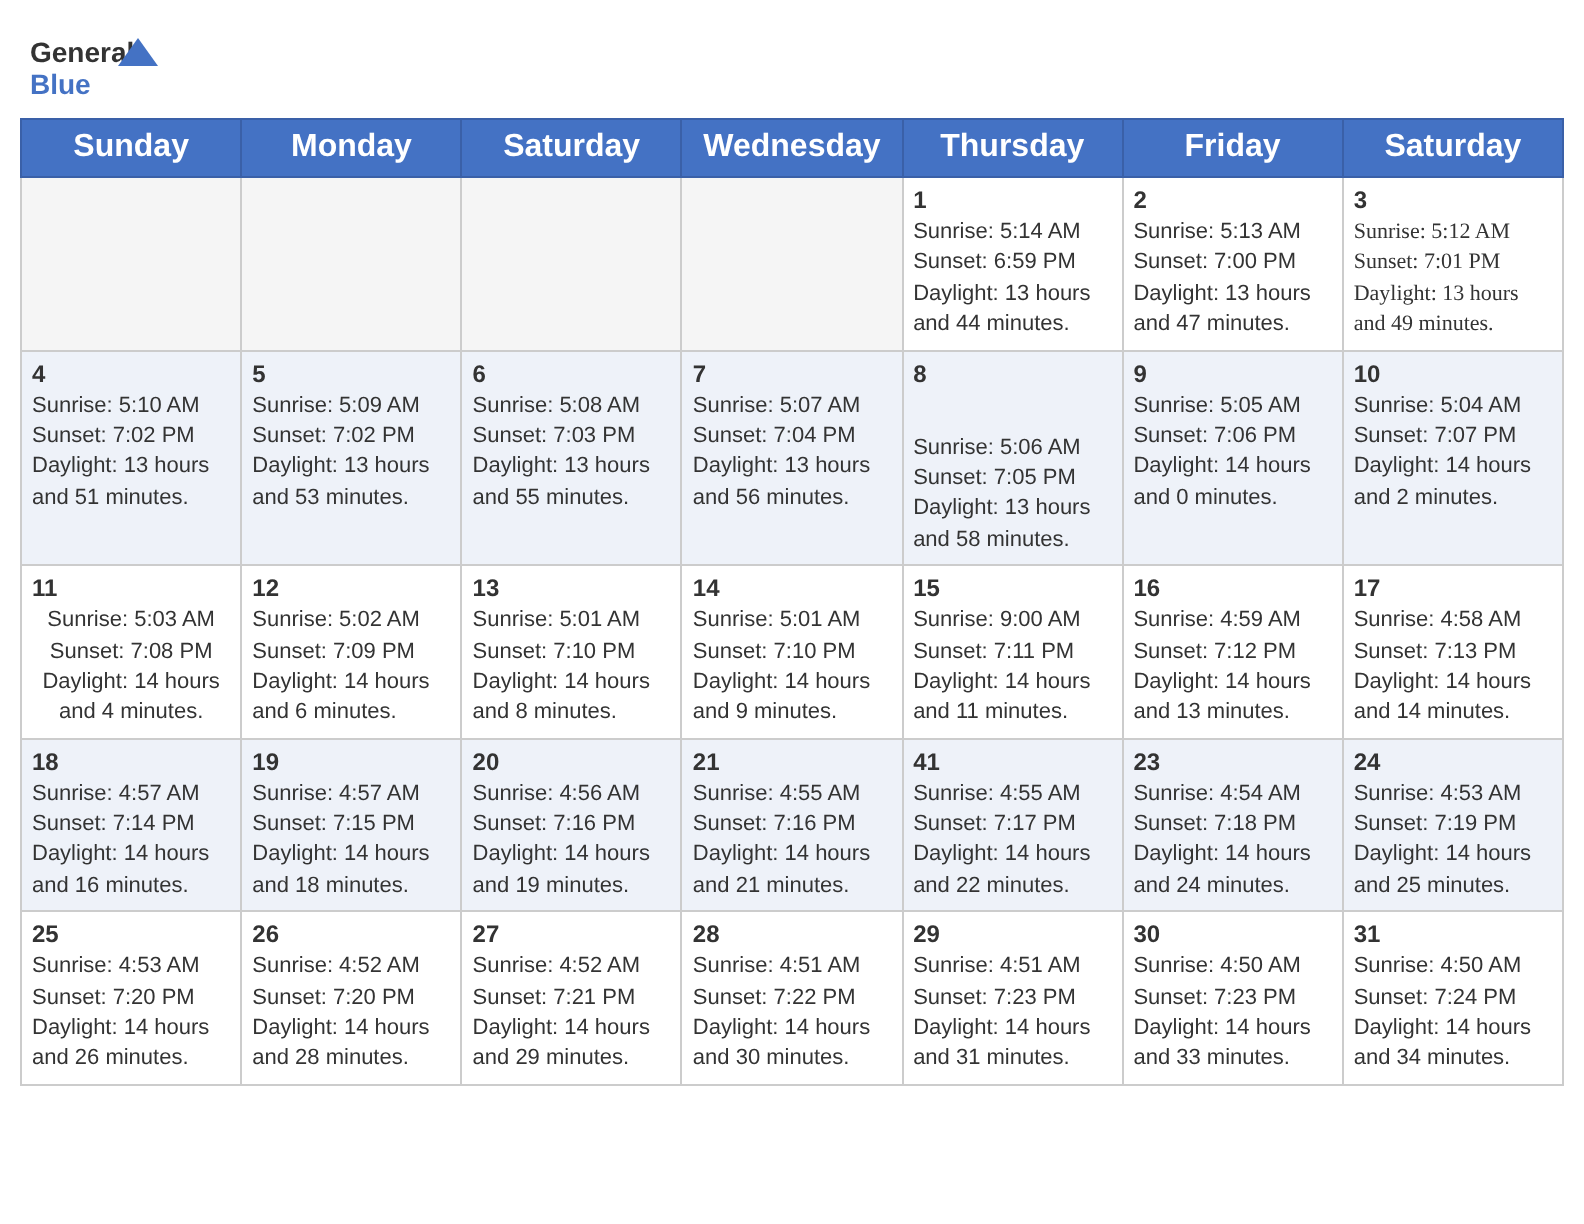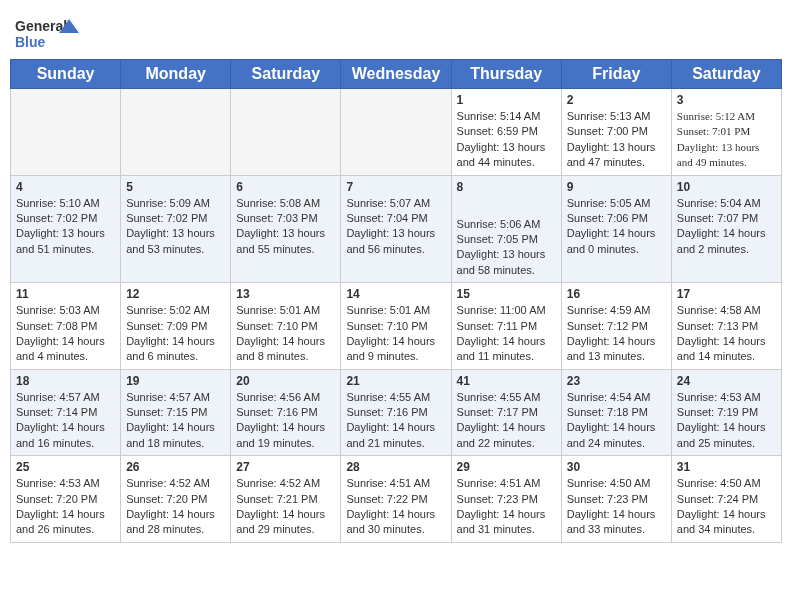--- a/index.html
+++ b/index.html
@@ -183,21 +183,21 @@
           <span class="day-number">10</span>
           <div class="day-info" style="white-space: pre-line;">Sunrise: 5:04 AM
 Sunset: 7:07 PM
 Daylight: 14 hours
 and 2 minutes.</div>
         </td>
       </tr>
       <tr>
         <td>
           <span class="day-number">11</span>
-          <div class="day-info" style="white-space: pre-line;">Sunrise: 5:03 AM
+          <div class="day-info" style="white-space: pre-line; text-align: center;">Sunrise: 5:03 AM
 Sunset: 7:08 PM
 Daylight: 14 hours
 and 4 minutes.</div>
         </td>
         <td>
           <span class="day-number">12</span>
           <div class="day-info" style="white-space: pre-line;">Sunrise: 5:02 AM
 Sunset: 7:09 PM
 Daylight: 14 hours
 and 6 minutes.</div>
@@ -211,21 +211,21 @@
         </td>
         <td>
           <span class="day-number">14</span>
           <div class="day-info" style="white-space: pre-line;">Sunrise: 5:01 AM
 Sunset: 7:10 PM
 Daylight: 14 hours
 and 9 minutes.</div>
         </td>
         <td>
           <span class="day-number">15</span>
-          <div class="day-info" style="white-space: pre-line;">Sunrise: 11:00 AM
+          <div class="day-info" style="white-space: pre-line;">Sunrise: 9:00 AM
 Sunset: 7:11 PM
 Daylight: 14 hours
 and 11 minutes.</div>
         </td>
         <td>
           <span class="day-number">16</span>
           <div class="day-info" style="white-space: pre-line;">Sunrise: 4:59 AM
 Sunset: 7:12 PM
 Daylight: 14 hours
 and 13 minutes.</div>

